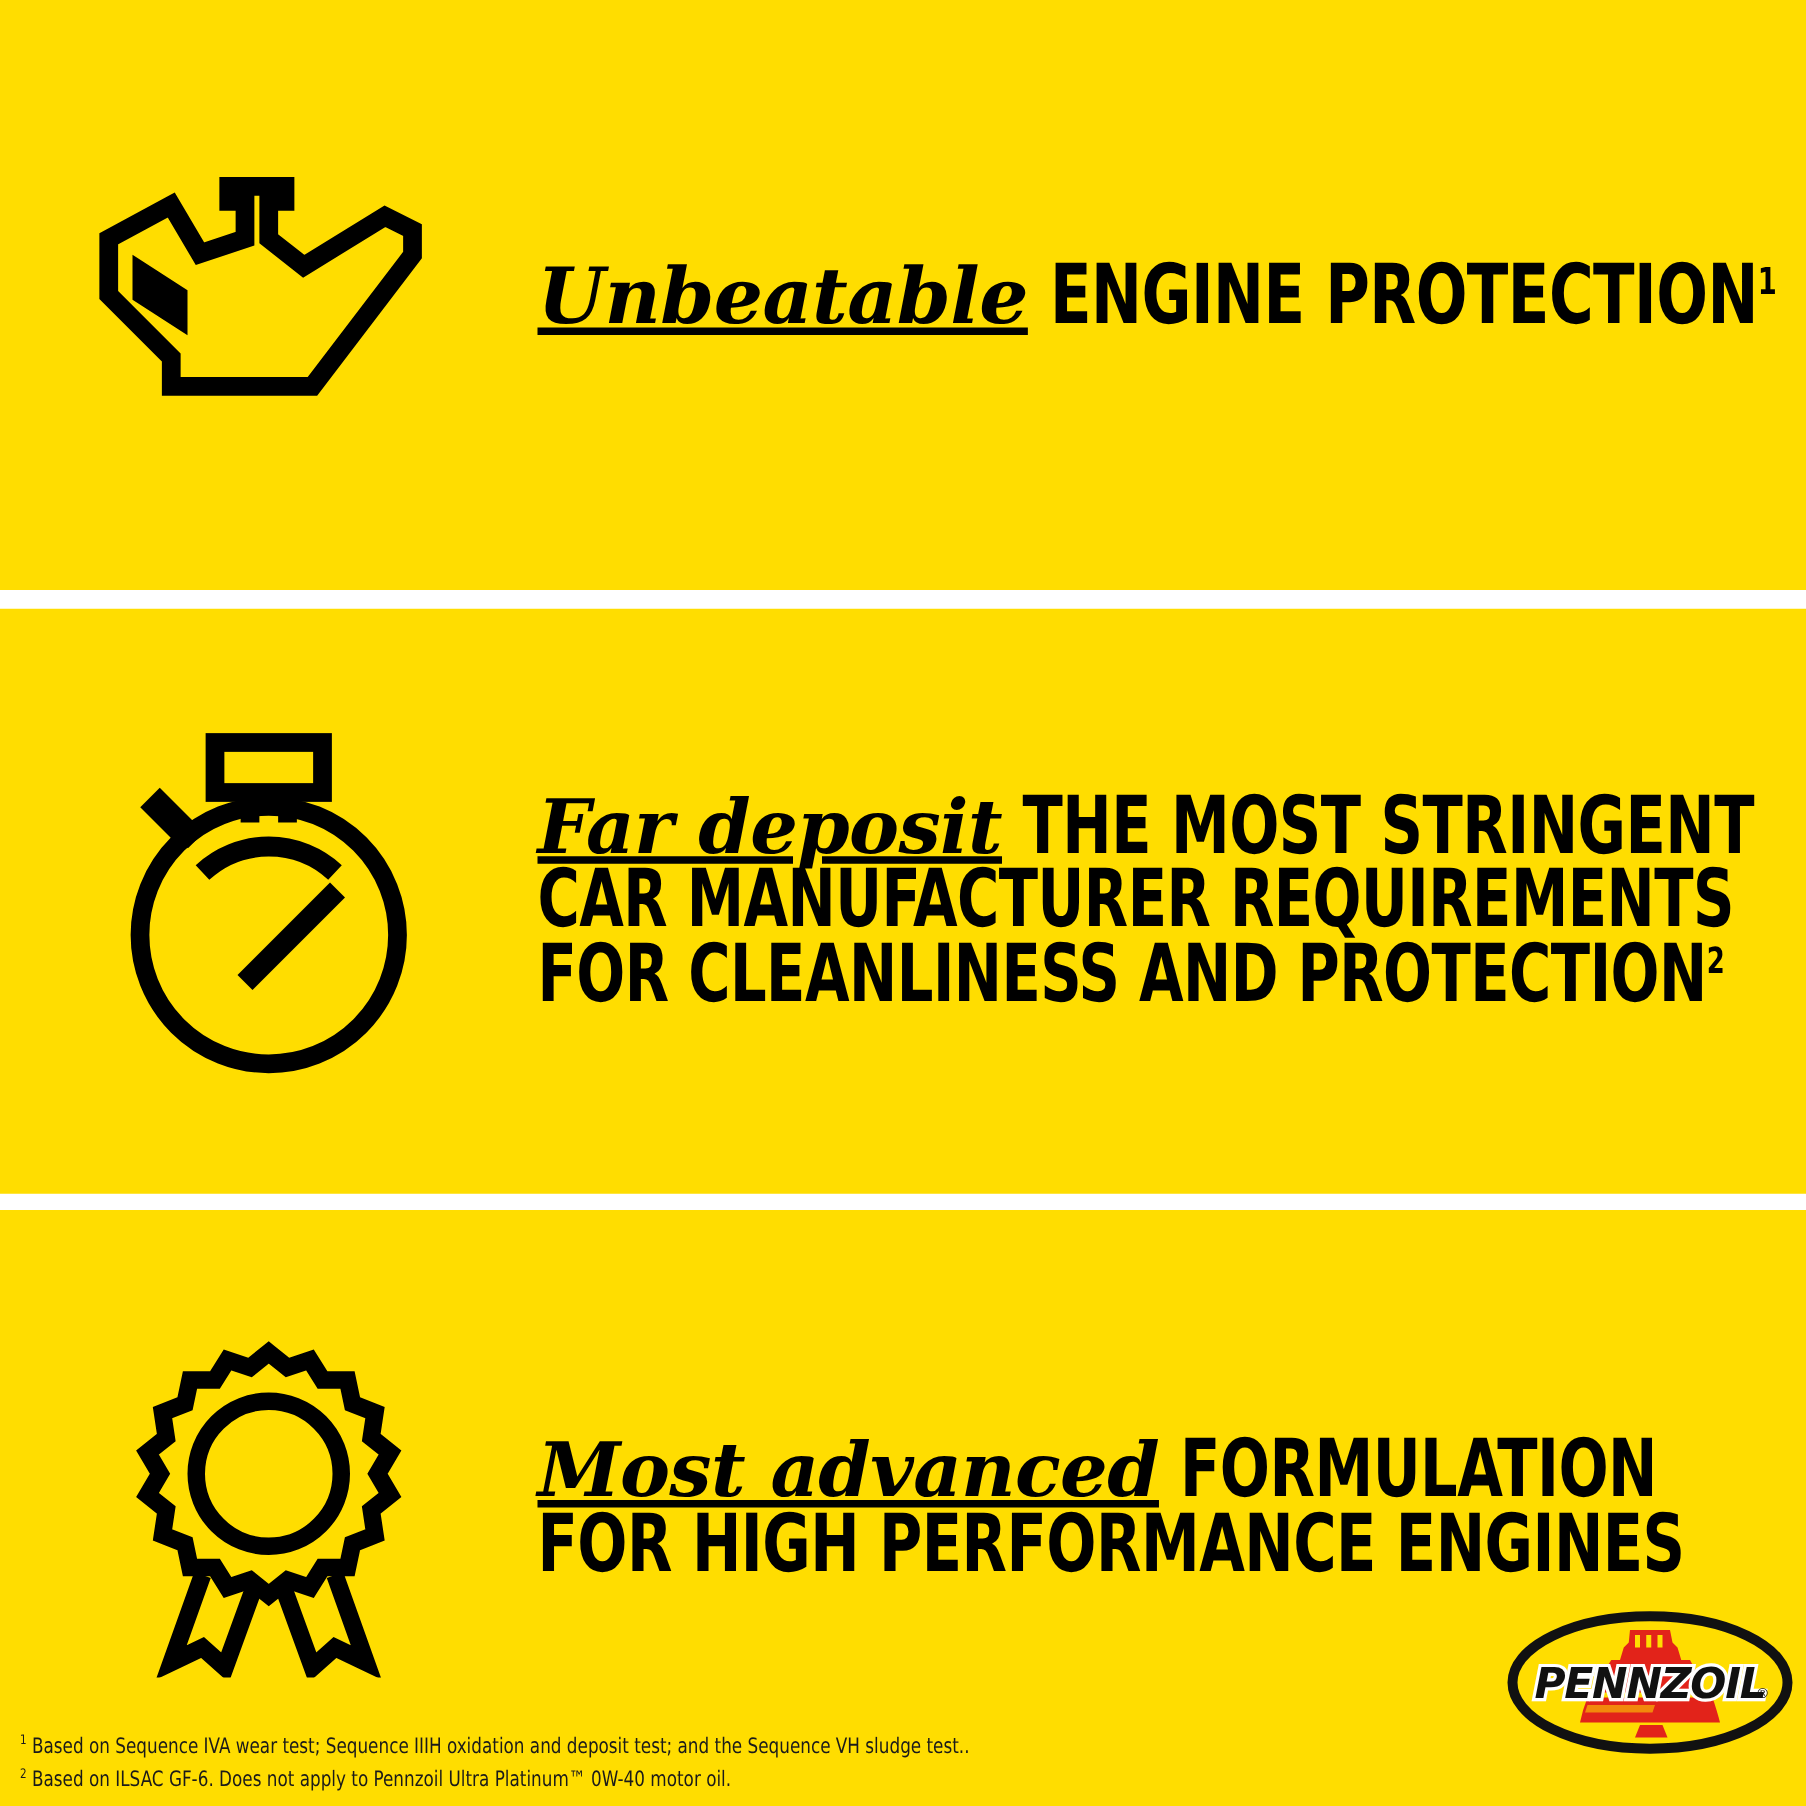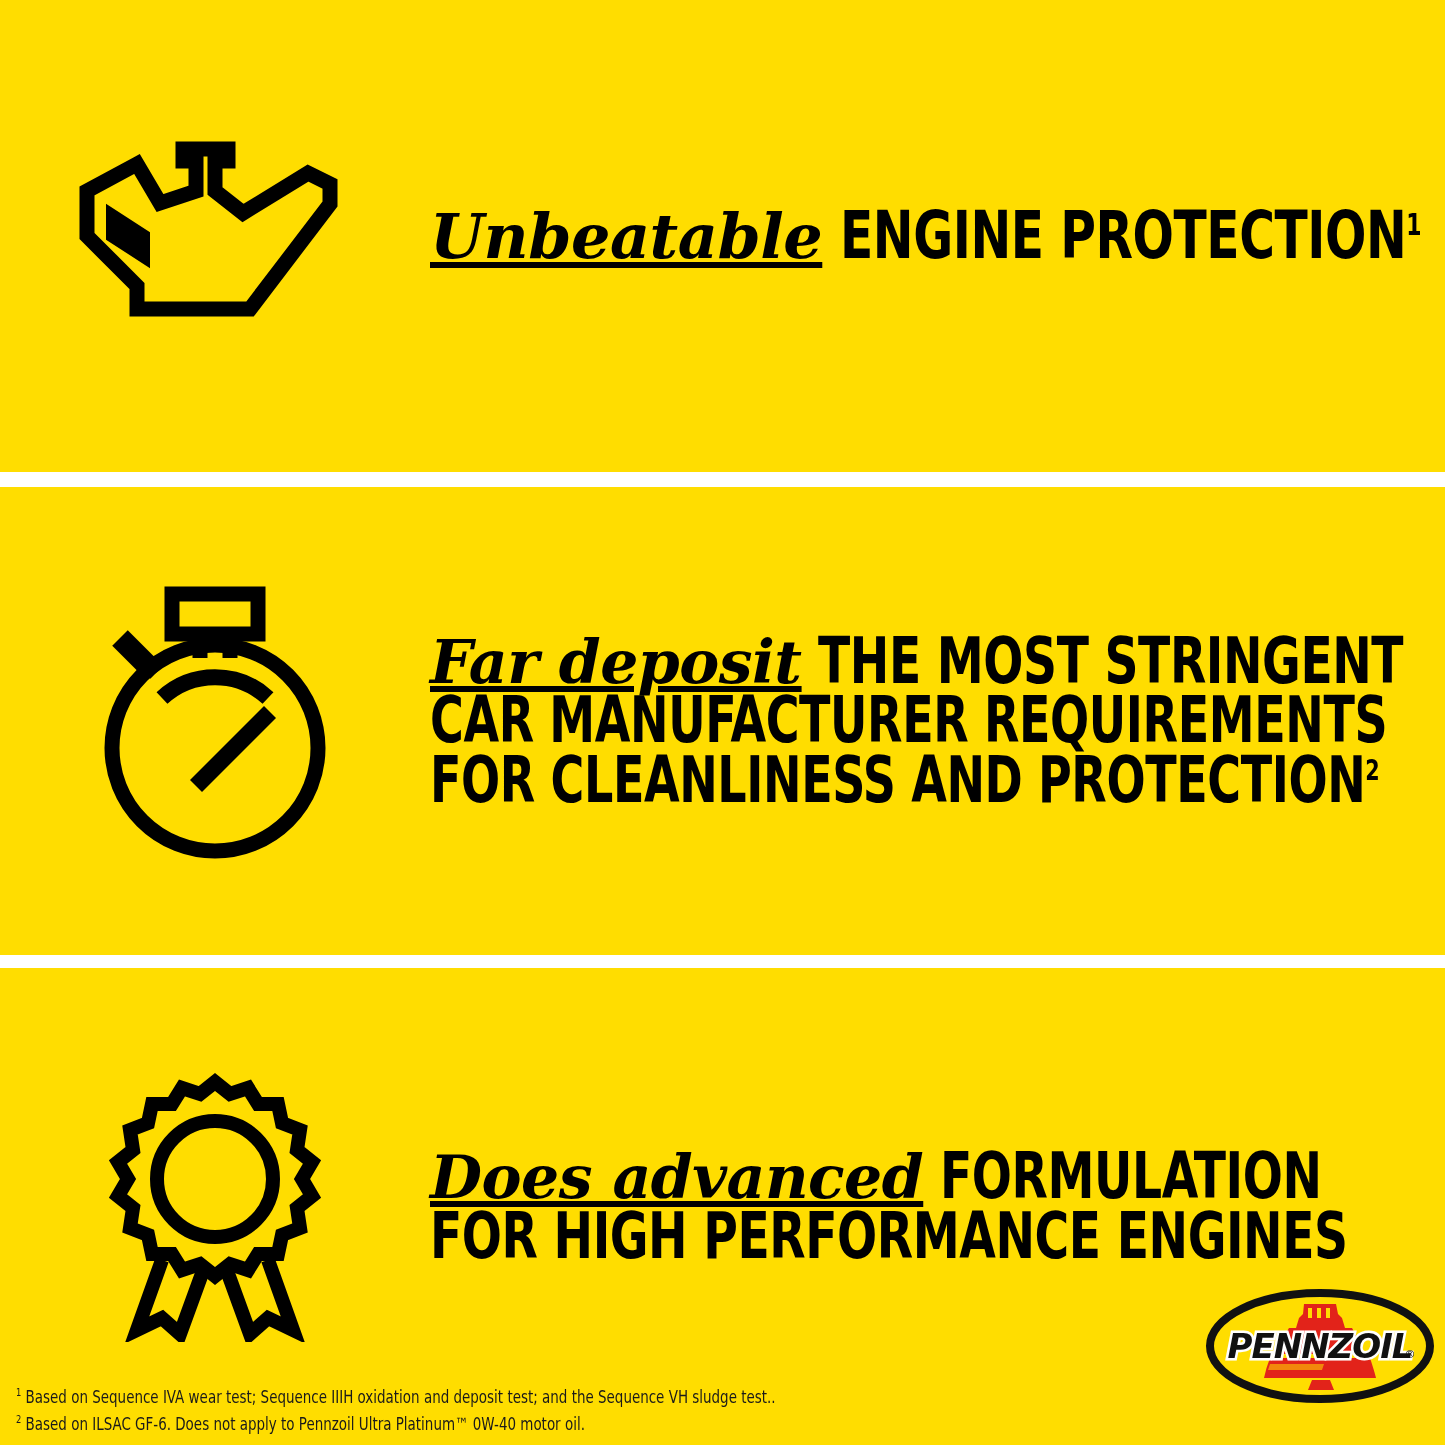--- a/index.html
+++ b/index.html
@@ -205,21 +205,21 @@
                    L 48 51 L 52 32 L 72 32 L 82 16 L 100 22 Z"></path>
           <circle cx="115" cy="107" r="58"></circle>
           <path d="M 62 188 L 37 258 L 62 246 L 80 262 L 104 196"></path>
           <path d="M 168 188 L 193 258 L 168 246 L 150 262 L 126 196"></path>
         </g>
       </svg>
     </div>
 
     <div class="text-slot">
       <div class="headline" id="headline-3">
-        <span class="line line-1"><span class="ital">Does advanced</span><span>&nbsp;</span><span class="cond">FORMULATION</span></span>
+        <span class="line line-1"><span class="ital">Most advanced</span><span>&nbsp;</span><span class="cond">FORMULATION</span></span>
         <span class="line line-2"><span class="cond">FOR HIGH PERFORMANCE ENGINES</span></span>
       </div>
     </div>
 
   </section>
 
   <div id="pennzoil-logo">
     <svg width="232" height="116" viewBox="0 0 232 116" aria-hidden="true">
       <ellipse cx="116" cy="58" rx="110" ry="53" fill="#FFDD00" stroke="#111111" stroke-width="8"></ellipse>
       <g>

